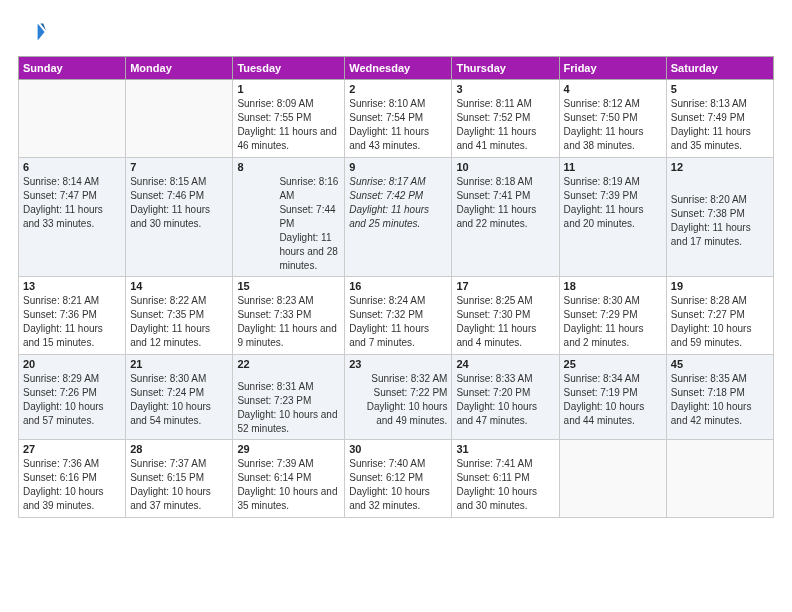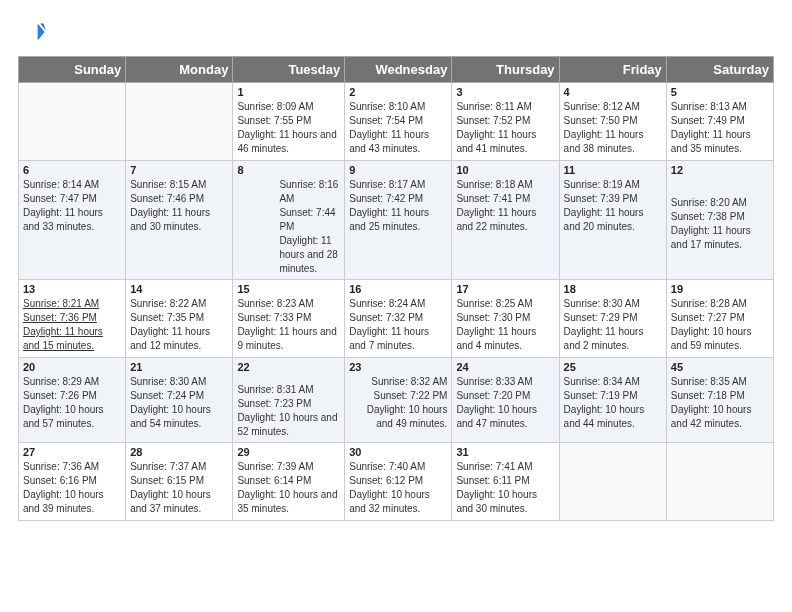--- a/index.html
+++ b/index.html
@@ -49,25 +49,25 @@
     .subtitle {
       font-size: 15px;
       color: #444;
     }
     .calendar {
       width: 100%;
       border-collapse: collapse;
       font-size: 10px;
     }
     .calendar th {
-      background: #737373;
+      background: #a21caf;
       color: #fff;
       padding: 5px 4px;
-      text-align: right;
-      font-size: 13px;
+      text-align: left;
+      font-size: 11px;
       font-weight: bold;
       border: 1px solid #aaa;
     }
     .calendar td {
       border: 1px solid #ccc;
       vertical-align: top;
       padding: 3px 4px;
       min-width: 100px;
       height: 80px;
       background: #fff;
@@ -174,21 +174,21 @@
 Daylight: 11 hours and 30 minutes.</div>
           </td>
           <td>
             <span class="day-number">8</span>
             <div class="day-info" style="white-space: pre-line; margin-left: 42px;">Sunrise: 8:16 AM
 Sunset: 7:44 PM
 Daylight: 11 hours and 28 minutes.</div>
           </td>
           <td>
             <span class="day-number">9</span>
-            <div class="day-info" style="white-space: pre-line;">Sunrise: 8:17 AM
+            <div class="day-info" style="white-space: pre-line; font-style: italic;">Sunrise: 8:17 AM
 Sunset: 7:42 PM
 Daylight: 11 hours and 25 minutes.</div>
           </td>
           <td>
             <span class="day-number">10</span>
             <div class="day-info" style="white-space: pre-line;">Sunrise: 8:18 AM
 Sunset: 7:41 PM
 Daylight: 11 hours and 22 minutes.</div>
           </td>
           <td>
@@ -200,21 +200,21 @@
           <td>
             <span class="day-number">12</span>
             <div class="day-info" style="white-space: pre-line; margin-top: 20px;">Sunrise: 8:20 AM
 Sunset: 7:38 PM
 Daylight: 11 hours and 17 minutes.</div>
           </td>
         </tr>
         <tr class="week-row">
           <td>
             <span class="day-number">13</span>
-            <div class="day-info" style="white-space: pre-line; text-decoration: underline;">Sunrise: 8:21 AM
+            <div class="day-info" style="white-space: pre-line;">Sunrise: 8:21 AM
 Sunset: 7:36 PM
 Daylight: 11 hours and 15 minutes.</div>
           </td>
           <td>
             <span class="day-number">14</span>
             <div class="day-info" style="white-space: pre-line;">Sunrise: 8:22 AM
 Sunset: 7:35 PM
 Daylight: 11 hours and 12 minutes.</div>
           </td>
           <td>

